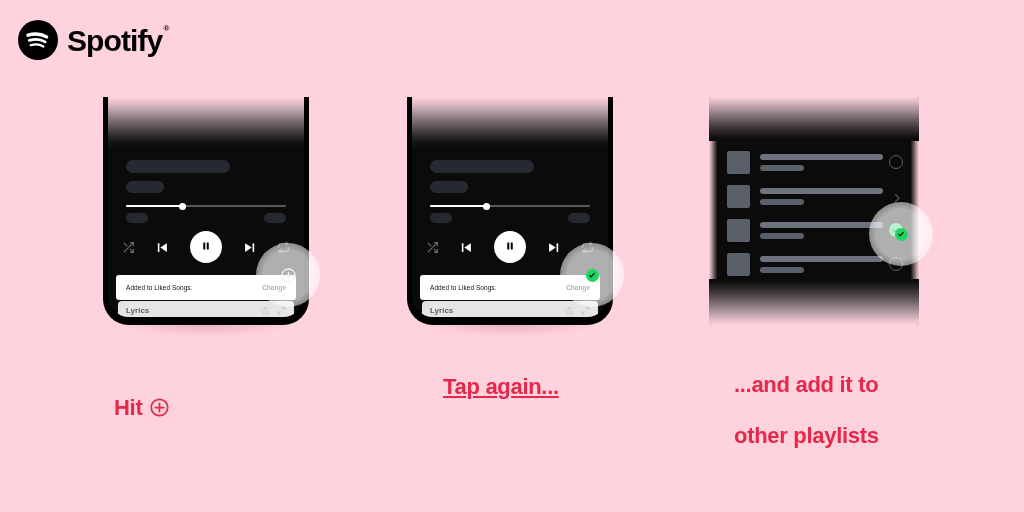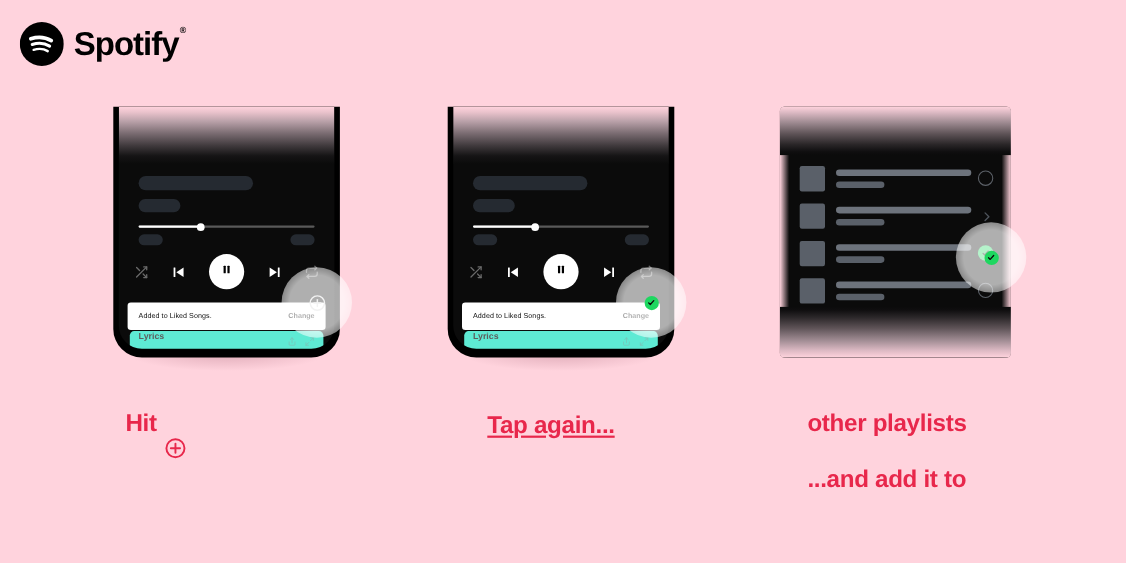--- a/index.html
+++ b/index.html
@@ -111,22 +111,22 @@
     display: flex; align-items: center; justify-content: space-between;
     padding: 0 10px;
     z-index: 4;
   }
   .toast-text { font-size: 6.5px; color: #111; letter-spacing: 0.05px; }
   .toast-action { font-size: 6.5px; color: #111; font-weight: bold; }
 
   
   .lyrics {
     position: absolute; left: 10px; right: 10px; top: 204px; height: 18px;
-    background: #5eead4; border-radius: 4px;
-    display: flex; justify-content: space-between;
+    background: #e5e5e5; border-radius: 4px;
+    display: flex; align-items: center; justify-content: space-between;
     padding: 0 8px;
     z-index: 2;
   }
   .lyrics-label { font-size: 8px; color: #5E5E5E; font-weight: bold; }
   .lyrics-icons { display: flex; gap: 7px; align-items: center; }
   .lyrics-icons svg { display: block; opacity: 0.45; }
 
   
   .tap-bubble {
     position: absolute;
@@ -215,21 +215,21 @@
     color: #E8274B;
     font-weight: bold;
     font-size: 22px;
     line-height: 1.16;
     letter-spacing: -0.3px;
     white-space: pre-line;
   }
   #caption-1 { left: 114px; top: 346px; }
   #caption-2 { left: 443px; top: 348px; text-decoration: underline; }
   #caption-3 { left: 734px; top: 346px; }
-  .caption-line { display: flex; align-items: flex-start; gap: 7px; }
+  .caption-line { display: flex; align-items: center; gap: 7px; }
   .cap-plus svg { display: block; }
 </style>
 </head>
 <body>
 
 <div class="logo-wrap">
   <span>
     <svg class="logo-mark" viewBox="0 0 40 40" aria-hidden="true">
       <circle cx="20" cy="20" r="20" fill="#000"></circle>
       <path d="M10 15.2c6.3-1.9 13.4-1.4 18.6 1.7" stroke="#fff" stroke-width="3.4" stroke-linecap="round" fill="none"></path>
@@ -548,15 +548,15 @@
     </span>
   </div>
   
 </div>
 
 <div class="caption" id="caption-2">
   <div>Tap again...</div>
 </div>
 
 <div class="caption" id="caption-3">
+  <div>...and add it to</div>
   <div>other playlists</div>
-  <div>...and add it to</div>
 </div>
 
 </body></html>

